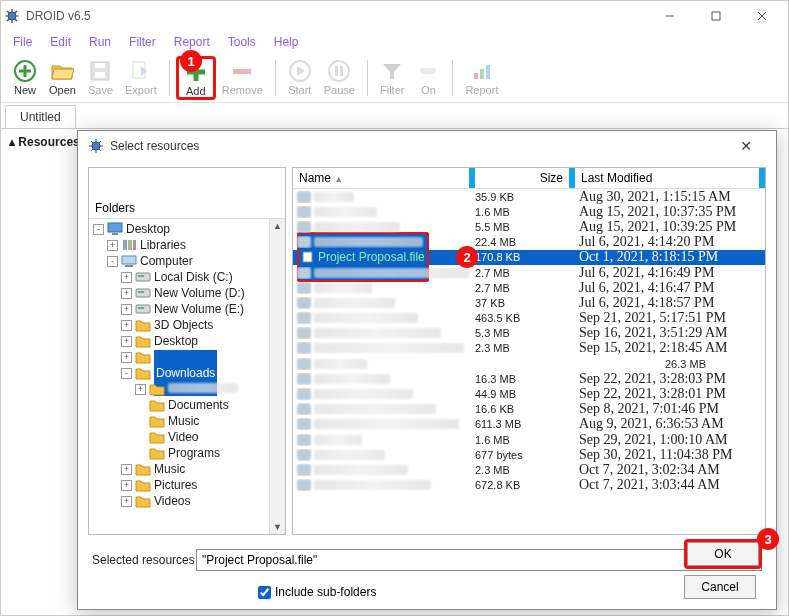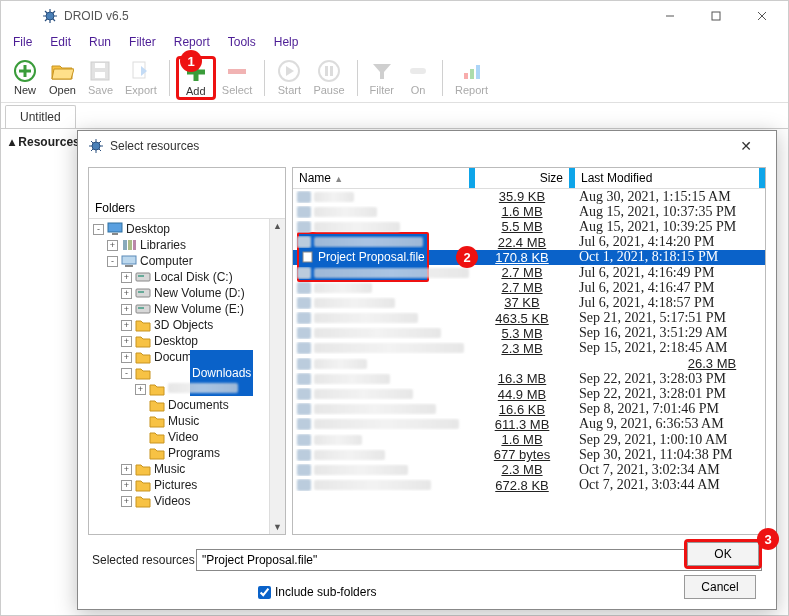--- a/index.html
+++ b/index.html
@@ -1,26 +1,26 @@
 <!DOCTYPE html>
 <html><head>
 <meta charset="utf-8">
 <style>
 * { box-sizing: border-box; margin: 0; padding: 0; font-family: "Segoe UI", Tahoma, sans-serif; font-size: 12px; }
 body { background: #fff; width: 789px; height: 616px; overflow: hidden; position: relative; }
 
 
 .main-window { width: 789px; height: 616px; border: 1px solid #ccc; background: #fff; }
-.titlebar { height: 30px; display: flex; align-items: center; padding: 0 3px; margin-left: 38px; }
+.titlebar { height: 30px; display: flex; align-items: center; padding: 0 3px; }
 .titlebar .app-icon { width: 16px; height: 16px; margin-right: 6px; }
 .titlebar .title { flex: 1; color: #555; }
 .titlebar .win-btn { width: 46px; height: 30px; display: flex; align-items: center; justify-content: center; color: #666; }
 
 .menubar { height: 22px; display: flex; align-items: center; padding: 0 4px; gap: 2px; }
-.menubar span { padding: 2px 8px; color: #4c1d95; }
+.menubar span { padding: 2px 8px; color: #8b5cf6; }
 
 .toolbar { height: 50px; display: flex; align-items: center; padding: 2px 6px; gap: 0; border-bottom: 1px solid #e0e0e0; }
 .tool-group { display: flex; align-items: center; }
 .tool-sep { width: 1px; height: 36px; background: #d0d0d0; margin: 0 6px; }
 .tool-btn { display: flex; flex-direction: column; align-items: center; padding: 2px 6px; min-width: 34px; }
 .tool-btn .ico { width: 24px; height: 24px; display: flex; align-items: center; justify-content: center; }
 .tool-btn .lbl { font-size: 11px; color: #333; margin-top: 1px; }
 .tool-btn.disabled .lbl { color: #aaa; }
 .tool-btn.disabled svg { opacity: .4; }
 .tool-add { border: 3px solid #e11; border-radius: 4px; padding: 1px 5px 0 5px; position: relative; }
@@ -42,39 +42,39 @@
 .folders-panel { width: 198px; display: flex; flex-direction: column; border: 1px solid #bbb; }
 .folders-head { padding: 3px 6px; background: #fff; border-bottom: 1px solid #ddd; margin-top: 30px; }
 .tree { flex: 1; overflow: auto; padding: 2px 2px; position: relative; }
 .tree-sb { position: absolute; right: 0; top: 0; width: 16px; height: 100%; background: #f0f0f0; border-left: 1px solid #ddd; display:flex; flex-direction:column; align-items:center; justify-content:space-between; }
 .tree-sb .arr { font-size:9px; color:#555; padding:2px 0;}
 .tree-node { display: flex; align-items: center; height: 16px; white-space: nowrap; }
 .tree-node .exp { width: 11px; height: 11px; border: 1px solid #999; display: inline-flex; align-items: center; justify-content: center; font-size: 9px; line-height: 1; margin-right: 3px; color: #555; background:#fff;}
 .tree-node .exp.empty { border: none; }
 .tree-node .icon { width: 16px; height: 14px; margin-right: 3px; display:inline-flex; align-items:center; justify-content:center;}
 .tree-node .label { color: #222; }
-.tree-node.selected .label { background: #0a62c9; color: #fff; padding: 16px 2px; margin-left: 36px; }
+.tree-node.selected .label { background: #0a62c9; color: #fff; padding: 16px 2px; }
 .ind0{padding-left:2px}.ind1{padding-left:16px}.ind2{padding-left:30px}.ind3{padding-left:44px}
 
 .files-panel { flex: 1; display: flex; flex-direction: column; border: 1px solid #bbb; }
 .files-head { display: flex; background: #fff; border-bottom: 1px solid #ddd; }
 .files-head div { padding: 3px 6px; border-right: 6px solid #0ea5e9; }
 .col-name { flex: 1; }
 .col-size { width: 100px; text-align: right; }
 .col-mod { width: 190px; }
 .files-list { flex: 1; overflow: hidden; }
 .file-row { display: flex; align-items: center; height: 15.2px; }
 .file-row .fn { flex: 1; display: flex; align-items: center; padding-left: 4px; overflow:hidden;}
-.file-row .sz { width: 100px; text-align: center; padding-right: 6px; color: #222; font-size:13px;text-decoration:underline;}
+.file-row .sz { width: 100px; text-align: left; padding-right: 6px; color: #222; font-size:11px;}
 .file-row .md { width: 190px; padding-left: 4px; color: #222; font-size:14px;font-family:Liberation Serif, serif;}
 .file-row.selected { background: #0a62c9; color: #fff; }
 .file-row.selected .sz, .file-row.selected .md { color: #fff; }
 .file-row.selected .fn-box { background:#0a62c9; }
 .file-row .fn-box { display:inline-flex; align-items:center; }
-.file-row.highlight .fn-box { border: 2px solid #e11; padding: 16px 2px; border-radius:2px; background:#0a62c9; color:#ffffff; }
+.file-row.highlight .fn-box { border: 2px solid #e11; padding: 16px 2px; border-radius:2px; background:#0a62c9; color:#86efac; }
 .blur-bar { height: 10px; background: linear-gradient(90deg,#ddd,#eee,#ddd); border-radius:2px; filter: blur(1px); opacity:.7;}
 .blur-sq { width:14px; height:12px; background:#bcd; margin-right:3px; filter: blur(1px); border-radius:2px;}
 
 .dlg-bottom { padding: 14px 14px 10px 14px; }
 .sel-row { display: flex; align-items: center; margin-bottom: 14px; }
 .sel-row .lbl { width: 104px; color: #222; }
 .sel-row input { flex: 1; border: 1px solid #888; padding: 3px 5px; font-size: 12px; }
 .cb-row { display: flex; align-items: center; padding-left: 166px; }
 .cb-row input { margin-right: 4px; accent-color: #0a62c9;}
 .dlg-btns { position: absolute; right: 14px; bottom: 10px; display: flex; flex-direction: column; gap: 6px; }
@@ -171,21 +171,21 @@
             </svg>
           </span>
         <span class="lbl">Add</span>
       </div>
       <div class="tool-btn disabled">
         <span class="ico">
             <svg width="24" height="24">
               <rect x="3" y="10" width="18" height="5" fill="#d44"></rect>
             </svg>
           </span>
-        <span class="lbl">Select</span>
+        <span class="lbl">Remove</span>
       </div>
     </div>
     <div class="tool-sep"></div>
     <div class="tool-group">
       <div class="tool-btn disabled">
         <span class="ico">
             <svg width="24" height="24">
               <circle cx="12" cy="12" r="10" fill="none" stroke="#aaa" stroke-width="2"></circle>
               <path d="M9 7l8 5-8 5z" fill="#aaa"></path>
             </svg>

